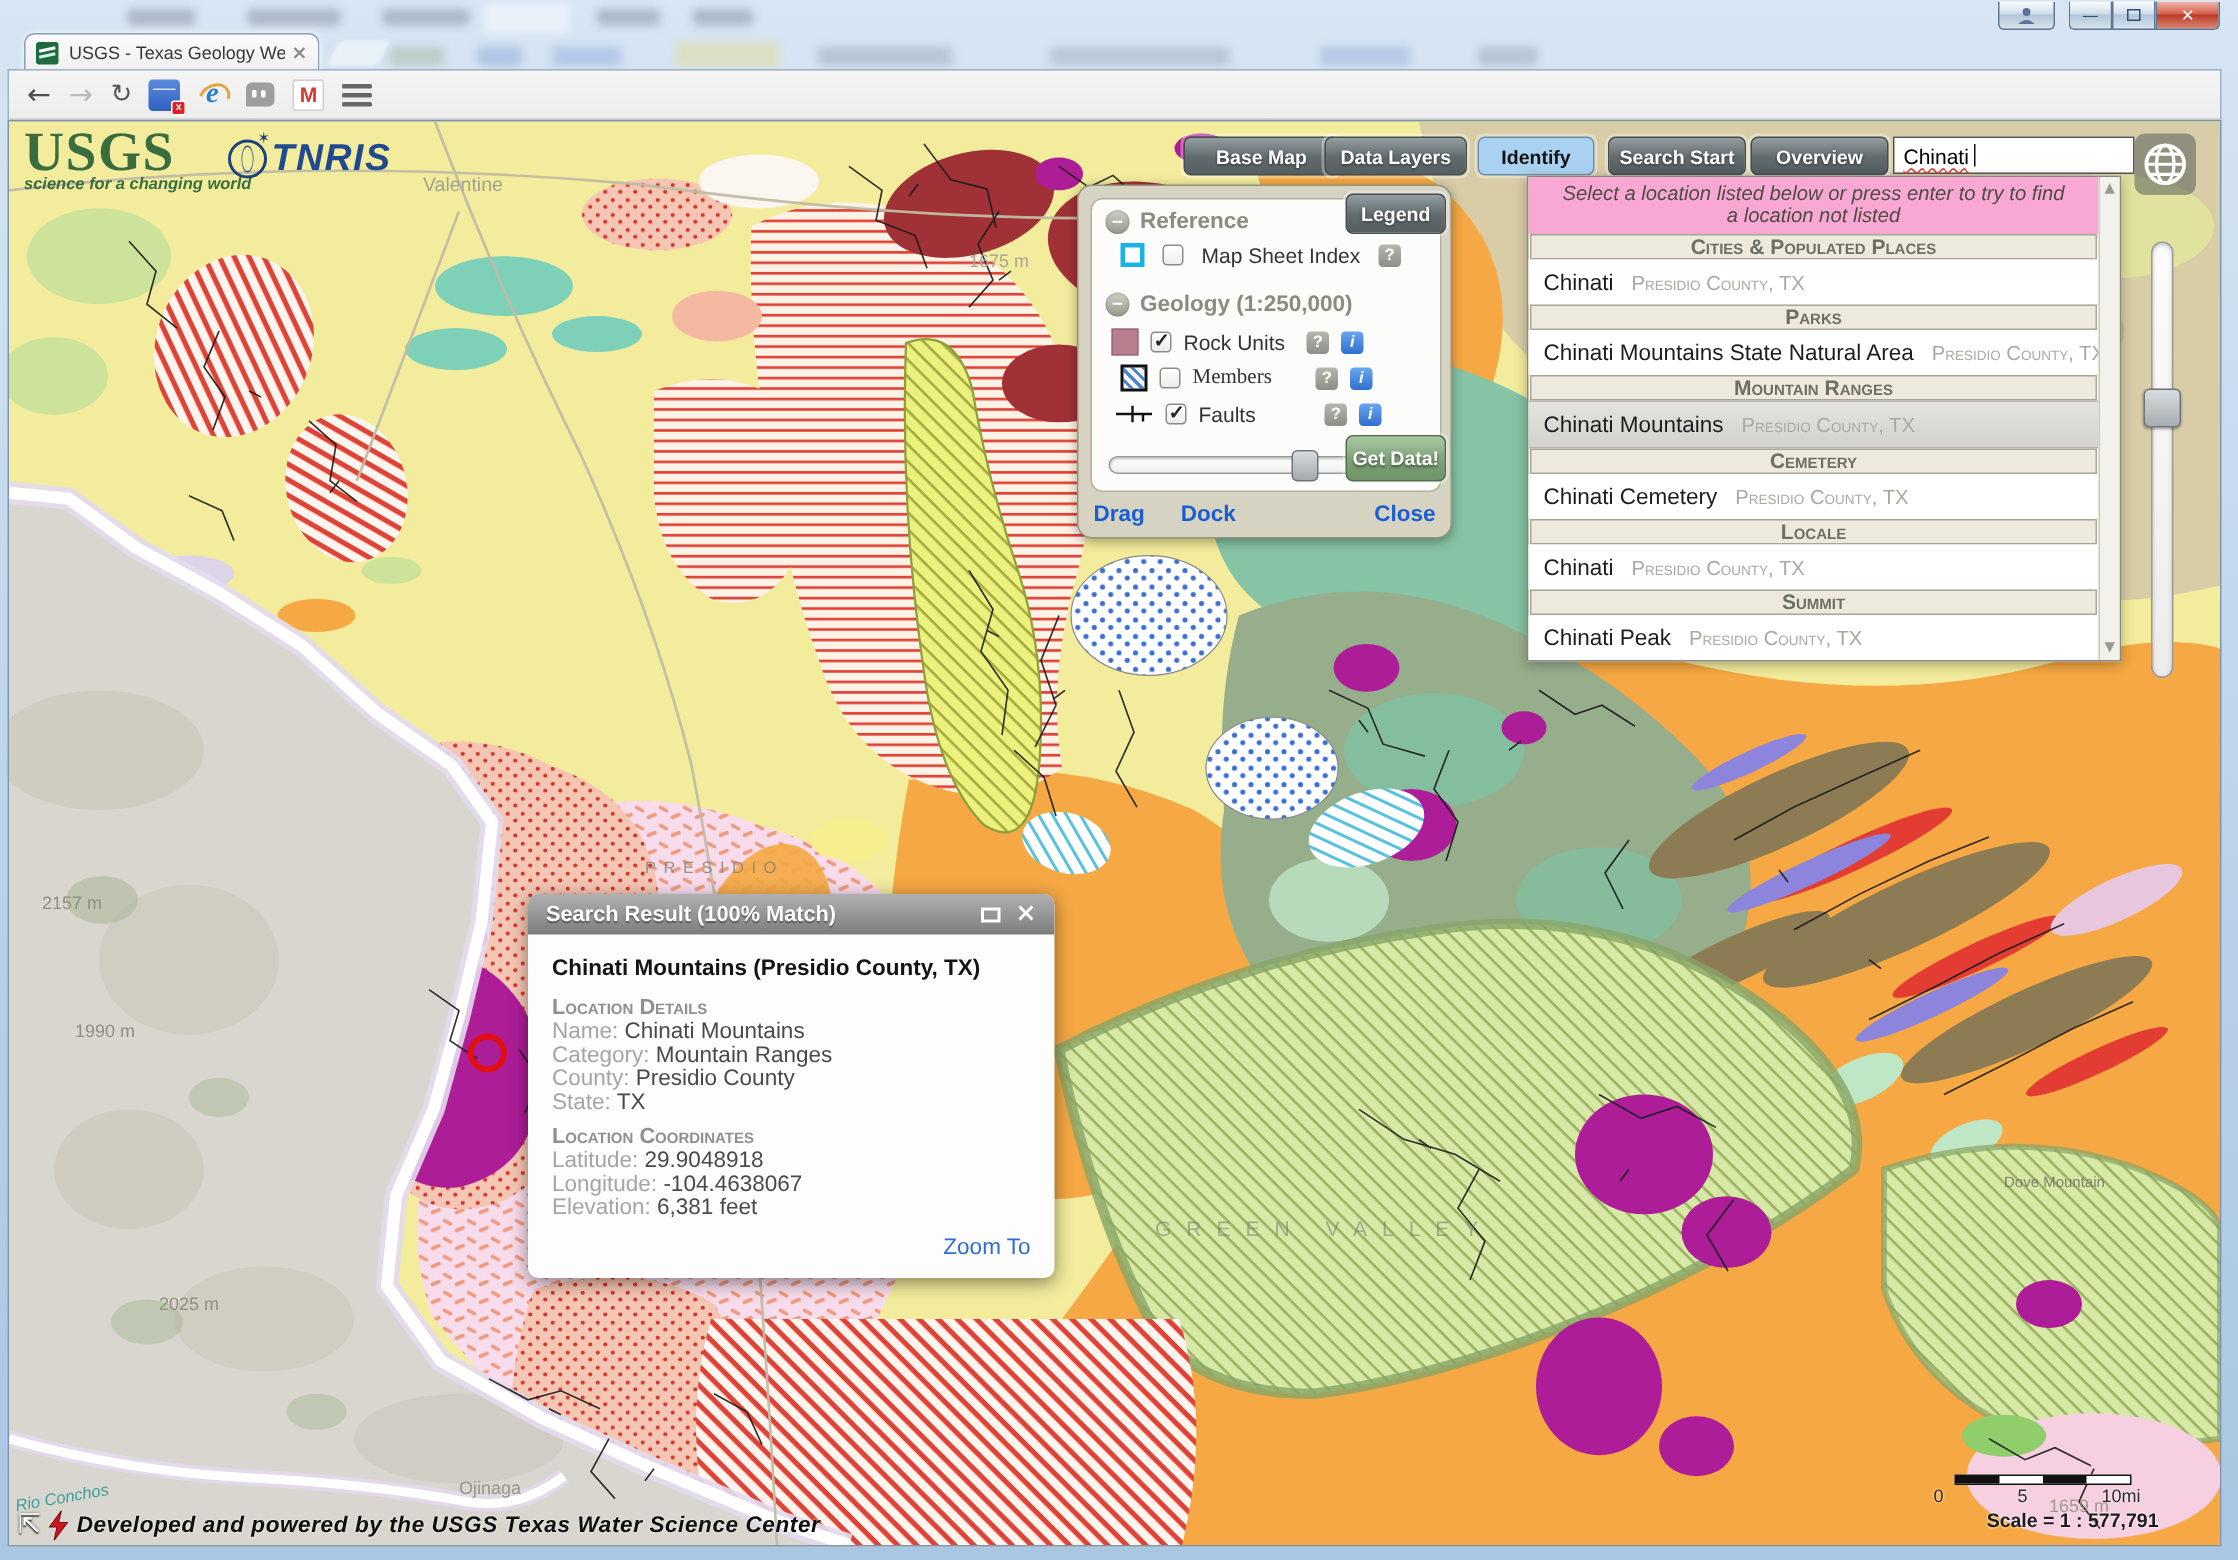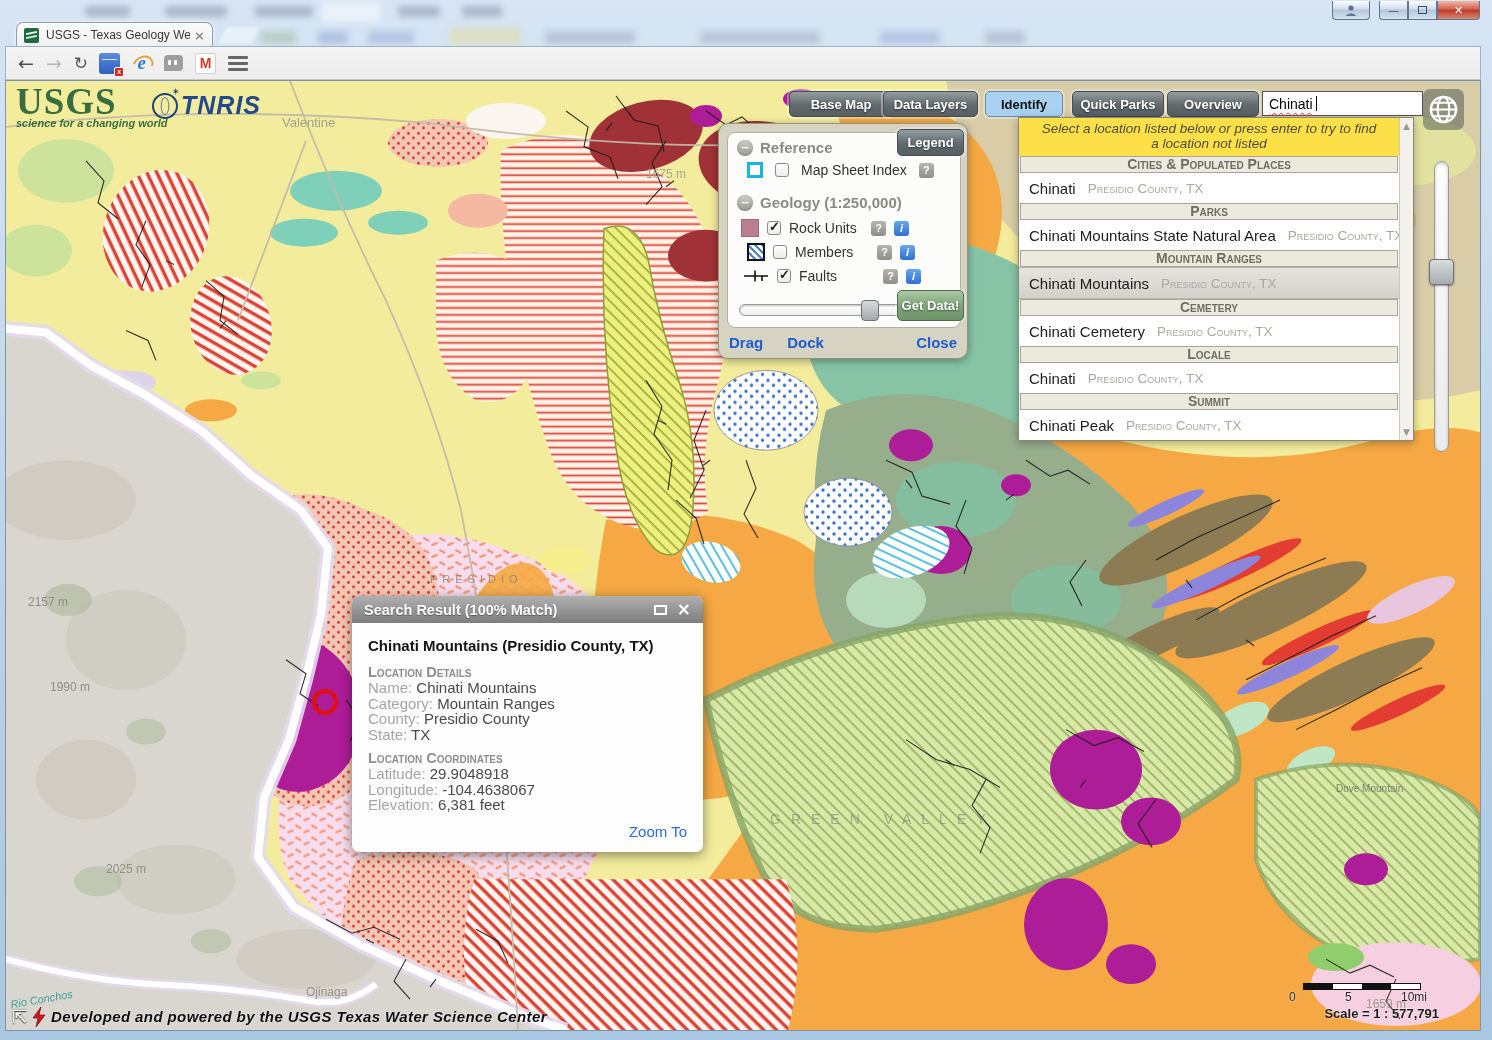--- a/index.html
+++ b/index.html
@@ -132,21 +132,21 @@
   .lay-links .lk{cursor:pointer;}
 
   
   .results{position:absolute;left:1012px;top:36px;width:396px;background:#fff;border:1px solid #8a887c;
     box-shadow:0 2px 8px rgba(0,0,0,.3);display:flex;}
   .res-main{flex:1;min-width:0;}
   .res-head{height:19px;background:linear-gradient(#b2ae a2,#a5a195);background:linear-gradient(#b4b0a4,#a09c90);
     display:flex;align-items:center;justify-content:flex-end;padding:0 8px;gap:10px;}
   .res-head .t{color:#fff;font-weight:bold;font-size:14px;text-shadow:0 1px 1px rgba(0,0,0,.35);}
   .res-head .x{color:#c00f1d;font-weight:bold;font-size:14px;cursor:pointer;}
-  .res-instr{background:#fde047;color:#4c4c45;font-style:italic;font-size:13.5px;text-align:center;padding:3px 20px 5px;line-height:15px;}
+  .res-instr{background:#f9a8d4;color:#4c4c45;font-style:italic;font-size:13.5px;text-align:center;padding:3px 20px 5px;line-height:15px;}
   .res-cat{background:#edeadd;border:1px solid #a9a697;margin:0 1px;text-align:center;
     font-variant:small-caps;font-weight:bold;color:#6e6e64;font-size:14px;line-height:15px;}
   .res-item{display:flex;align-items:center;gap:12px;padding:0 10px;height:30px;background:#fff;cursor:pointer;}
   .res-item .nm{font-size:15px;color:#1d1d1d;white-space:nowrap;}
   .res-item .ct{font-size:13.5px;color:#a9a9a1;font-variant:small-caps;white-space:nowrap;}
   .res-item.selected{background:linear-gradient(#e4e3de,#d2d1cb);border-top:1px solid #b8b6ac;border-bottom:1px solid #b8b6ac;height:32px;}
   .res-scroll{width:14px;background:#f2f1ec;border-left:1px solid #ccc9bc;display:flex;flex-direction:column;
     align-items:center;justify-content:space-between;padding:3px 0;color:#9a9a90;font-size:9px;}
 
   
@@ -467,21 +467,21 @@
       <div class="tag">science for a changing world</div>
     </div>
     <div class="tnris-logo">
       <span class="tnris-globe"></span>
       <span class="txt">TNRIS</span>
     </div>
 
     <div class="mapbtn" style="left:783px;width:104px;">Base Map</div>
     <div class="mapbtn" style="left:877px;width:95px;">Data Layers</div>
     <div class="mapbtn active" style="left:979px;width:78px;text-align:center;">Identify</div>
-    <div class="mapbtn" style="left:1066px;width:92px;">Quick Parks</div>
+    <div class="mapbtn" style="left:1066px;width:92px;">Search Start</div>
     <div class="mapbtn" style="left:1161px;width:92px;">Overview</div>
 
     <div class="searchbox">
       <span class="val">Chinati</span>
       <span class="caret"></span>
     </div>
 
     <div class="globe-btn">
       <svg width="31" height="31" viewBox="0 0 32 32">
         <circle cx="16" cy="16" r="13" fill="none" stroke="#fff" stroke-width="2.6"></circle>
@@ -513,21 +513,21 @@
       <div class="lay-row" style="left:22px;top:95px;gap:8px;">
         <span class="sw-rock"></span>
         <span class="cb checked"></span>
         <span class="item-label" style="width:74px;">Rock Units</span>
         <span class="qb">?</span>
         <span class="ib">i</span>
       </div>
       <div class="lay-row" style="left:28px;top:119px;gap:8px;">
         <span class="sw-members"></span>
         <span class="cb"></span>
-        <span class="item-label" style="width:74px;">Members</span>
+        <span class="item-label" style="width:74px;font-family:Liberation Serif, serif;">Members</span>
         <span class="qb">?</span>
         <span class="ib">i</span>
       </div>
       <div class="lay-row" style="left:24px;top:144px;gap:8px;">
         <svg width="26" height="14" viewBox="0 0 26 14">
           <path d="M1,7 L25,7 M12,1.5 L12,12.5 M19,7 L19,12" stroke="#111" stroke-width="1.6"></path>
         </svg>
         <span class="cb checked"></span>
         <span class="item-label" style="width:76px;">Faults</span>
         <span class="qb">?</span>

